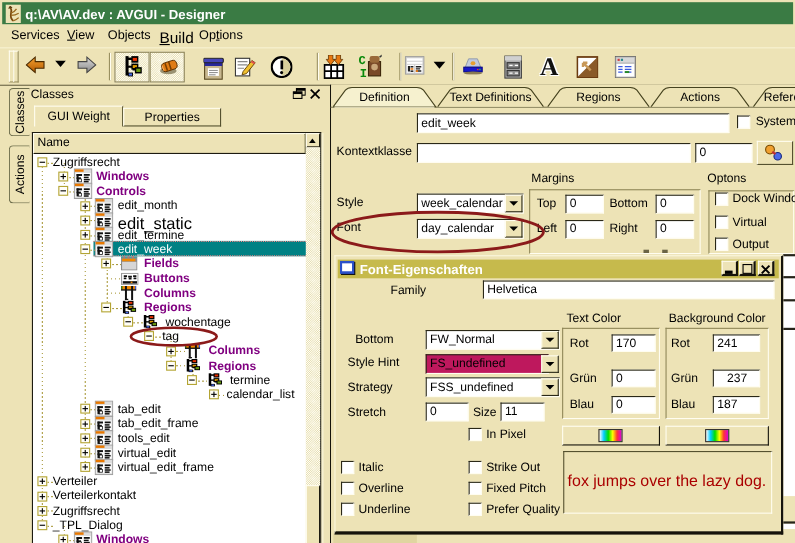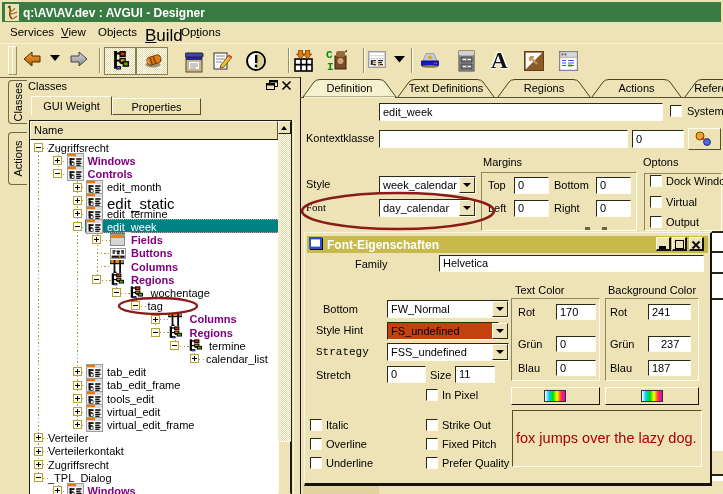--- a/index.html
+++ b/index.html
@@ -69,21 +69,21 @@
 <svg style="position:absolute;left:5px;top:4px" width="14" height="17" viewBox="0 0 14 17">
     <rect width="14" height="17" fill="#ede3b6"></rect>
     <path d="M7 15 Q4 12 5 8 Q6 5 4 2" stroke="#7a4a10" stroke-width="1.6" fill="none"></path>
     <path d="M5 8 Q8 7 10 4 M5 10 Q9 10 12 8 M7 15 Q10 14 12 12" stroke="#9a6a20" stroke-width="1.2" fill="none"></path>
     <path d="M4 2 l2 1 M4 2 l-1 2" stroke="#5a3a10" stroke-width="1"></path>
   </svg>
 <div style="position:absolute;left:23px;top:6px;font-size:12px;font-weight:bold;color:#fff;white-space:pre;">q:\AV\AV.dev : AVGUI - Designer</div>
 <div style="position:absolute;left:10px;top:26px;font-size:11.5px;color:#000;white-space:pre;">Services</div>
 <div style="position:absolute;left:61px;top:26px;font-size:11.5px;color:#000;white-space:pre"><span style="text-decoration:underline">V</span>iew</div>
 <div style="position:absolute;left:98px;top:26px;font-size:11.5px;color:#000;white-space:pre;">Objects</div>
-<div style="position:absolute;left:145px;top:26px;font-size:17px;color:#000;white-space:pre"><span style="text-decoration:underline">B</span>uild</div>
+<div style="position:absolute;left:145px;top:26px;font-size:14px;color:#000;white-space:pre"><span style="text-decoration:underline">B</span>uild</div>
 <div style="position:absolute;left:181px;top:26px;font-size:11.5px;color:#000;white-space:pre">Op<span style="text-decoration:underline">t</span>ions</div>
 <div style="left:0px;top:77px;width:723px;height:1px;background:#6a6445"></div>
 <div style="left:0px;top:43px;width:723px;height:1px;background:#f8f3d3"></div>
 <div style="position:absolute;left:8px;top:46px;width:3px;height:27px;background:#ede3b6;border-style:solid;border-width:1px;border-color:#fffdf0 #9a9060 #9a9060 #fffdf0"></div>
 <div style="position:absolute;left:12px;top:46px;width:3px;height:27px;background:#ede3b6;border-style:solid;border-width:1px;border-color:#fffdf0 #9a9060 #9a9060 #fffdf0"></div>
 <div style="position:absolute;left:99px;top:48px;width:1px;height:25px;background:#9a9060;border-right:1px solid #fffdf0"></div>
 <div style="position:absolute;left:288px;top:48px;width:1px;height:25px;background:#9a9060;border-right:1px solid #fffdf0"></div>
 <div style="position:absolute;left:363px;top:48px;width:1px;height:25px;background:#9a9060;border-right:1px solid #fffdf0"></div>
 <div style="position:absolute;left:411px;top:48px;width:1px;height:25px;background:#9a9060;border-right:1px solid #fffdf0"></div>
 <svg style="position:absolute;left:23px;top:51px" width="18" height="16" viewBox="0 0 18 16">
@@ -474,21 +474,21 @@
 <div style="position:absolute;left:650px;top:175px;width:12px;height:12px;background:#fff;border-style:solid;border-width:1px;border-color:#2a2817 #fffdf0 #fffdf0 #2a2817;box-sizing:border-box"></div>
 <div style="position:absolute;left:666px;top:175px;font-size:11px;color:#000;white-space:pre;">Dock Window</div>
 <div style="position:absolute;left:650px;top:196px;width:12px;height:12px;background:#fff;border-style:solid;border-width:1px;border-color:#2a2817 #fffdf0 #fffdf0 #2a2817;box-sizing:border-box"></div>
 <div style="position:absolute;left:666px;top:196px;font-size:11px;color:#000;white-space:pre;">Virtual</div>
 <div style="position:absolute;left:650px;top:216px;width:12px;height:12px;background:#fff;border-style:solid;border-width:1px;border-color:#2a2817 #fffdf0 #fffdf0 #2a2817;box-sizing:border-box"></div>
 <div style="position:absolute;left:666px;top:216px;font-size:11px;color:#000;white-space:pre;">Output</div>
 <div style="position:absolute;left:306px;top:178px;font-size:11px;color:#000;white-space:pre;">Style</div>
 <div style="position:absolute;left:379px;top:176px;width:97px;height:18px;background:#fff;border-style:solid;border-width:1px;border-color:#2a2817 #fffdf0 #fffdf0 #2a2817;box-sizing:border-box;font-size:11px;color:#000;padding-left:3px;line-height:16px;white-space:nowrap;overflow:hidden">week_calendar</div>
 <div style="position:absolute;left:459px;top:177px;width:16px;height:16px;background:#ede3b6;border-style:solid;border-width:1px;border-color:#fffdf0 #2a2817 #2a2817 #fffdf0;box-sizing:border-box;"></div>
 <div style="position:absolute;left:463px;top:183px;width:0;height:0;border-left:4px solid transparent;border-right:4px solid transparent;border-top:4px solid #000"></div>
-<div style="position:absolute;left:306px;top:201px;font-size:11px;color:#000;white-space:pre;font-family:Liberation Serif, serif;">Font</div>
+<div style="position:absolute;left:306px;top:201px;font-size:11px;color:#000;white-space:pre;">Font</div>
 <div style="position:absolute;left:379px;top:199px;width:97px;height:18px;background:#fff;border-style:solid;border-width:1px;border-color:#2a2817 #fffdf0 #fffdf0 #2a2817;box-sizing:border-box;font-size:11px;color:#000;padding-left:3px;line-height:16px;white-space:nowrap;overflow:hidden">day_calendar</div>
 <div style="position:absolute;left:459px;top:200px;width:16px;height:16px;background:#ede3b6;border-style:solid;border-width:1px;border-color:#fffdf0 #2a2817 #2a2817 #fffdf0;box-sizing:border-box;"></div>
 <div style="position:absolute;left:463px;top:206px;width:0;height:0;border-left:4px solid transparent;border-right:4px solid transparent;border-top:4px solid #000"></div>
 <div style="position:absolute;left:712px;top:231px;width:11px;height:250px;background:#fff"></div>
 <div style="position:absolute;left:712px;top:231px;width:11px;height:2px;background:#26241a"></div>
 <div style="position:absolute;left:712px;top:251px;width:11px;height:2px;background:#26241a"></div>
 <div style="position:absolute;left:712px;top:272px;width:11px;height:2px;background:#26241a"></div>
 <div style="position:absolute;left:712px;top:298px;width:11px;height:2px;background:#26241a"></div>
 <div style="position:absolute;left:712px;top:451px;width:11px;height:25px;background:#ede3b6"></div>
 <div style="position:absolute;left:712px;top:474px;width:11px;height:2px;background:#26241a"></div>
@@ -511,24 +511,24 @@
 <svg style="position:absolute;left:691px;top:239.5px" width="10" height="10" viewBox="0 0 10 10">
     <path d="M1.5 1.5 L8.5 8.5 M8.5 1.5 L1.5 8.5" stroke="#000" stroke-width="1.8"></path>
   </svg>
 <div style="position:absolute;left:323px;top:258px;font-size:11px;color:#000;white-space:pre;padding-left:32px;">Family</div>
 <div style="position:absolute;left:439px;top:255px;width:265px;height:17px;background:#fff;border-style:solid;border-width:1px;border-color:#2a2817 #fffdf0 #fffdf0 #2a2817;box-sizing:border-box;font-size:11px;color:#000;padding-left:3px;line-height:15px;white-space:nowrap;overflow:hidden">Helvetica</div>
 <div style="position:absolute;left:323px;top:303px;font-size:11px;color:#000;white-space:pre;">Bottom</div>
 <div style="position:absolute;left:387px;top:300px;width:122px;height:18px;background:#fff;border-style:solid;border-width:1px;border-color:#2a2817 #fffdf0 #fffdf0 #2a2817;box-sizing:border-box;font-size:11px;color:#000;padding-left:3px;line-height:16px;white-space:nowrap;overflow:hidden">FW_Normal</div>
 <div style="position:absolute;left:492px;top:301px;width:16px;height:16px;background:#ede3b6;border-style:solid;border-width:1px;border-color:#fffdf0 #2a2817 #2a2817 #fffdf0;box-sizing:border-box;"></div>
 <div style="position:absolute;left:496px;top:307px;width:0;height:0;border-left:4px solid transparent;border-right:4px solid transparent;border-top:4px solid #000"></div>
 <div style="position:absolute;left:316px;top:324px;font-size:11px;color:#000;white-space:pre;">Style Hint</div>
-<div style="position:absolute;left:387px;top:322px;width:112px;height:18px;background:#c2410c;border-style:solid;border-width:1px;border-color:#2a2817 #fffdf0 #fffdf0 #2a2817;box-sizing:border-box;font-size:11px;color:#000;padding-left:3px;line-height:16px;white-space:nowrap;overflow:hidden">FS_undefined</div>
+<div style="position:absolute;left:387px;top:322px;width:112px;height:18px;background:#be185d;border-style:solid;border-width:1px;border-color:#2a2817 #fffdf0 #fffdf0 #2a2817;box-sizing:border-box;font-size:11px;color:#000;padding-left:3px;line-height:16px;white-space:nowrap;overflow:hidden">FS_undefined</div>
 <div style="position:absolute;left:492px;top:323px;width:16px;height:16px;background:#ede3b6;border-style:solid;border-width:1px;border-color:#fffdf0 #2a2817 #2a2817 #fffdf0;box-sizing:border-box;"></div>
 <div style="position:absolute;left:496px;top:329px;width:0;height:0;border-left:4px solid transparent;border-right:4px solid transparent;border-top:4px solid #000"></div>
-<div style="position:absolute;left:316px;top:346px;font-size:11px;color:#000;white-space:pre;font-family:Liberation Mono, monospace;">Strategy</div>
+<div style="position:absolute;left:316px;top:346px;font-size:11px;color:#000;white-space:pre;">Strategy</div>
 <div style="position:absolute;left:387px;top:343px;width:122px;height:18px;background:#fff;border-style:solid;border-width:1px;border-color:#2a2817 #fffdf0 #fffdf0 #2a2817;box-sizing:border-box;font-size:11px;color:#000;padding-left:3px;line-height:16px;white-space:nowrap;overflow:hidden">FSS_undefined</div>
 <div style="position:absolute;left:492px;top:344px;width:16px;height:16px;background:#ede3b6;border-style:solid;border-width:1px;border-color:#fffdf0 #2a2817 #2a2817 #fffdf0;box-sizing:border-box;"></div>
 <div style="position:absolute;left:496px;top:350px;width:0;height:0;border-left:4px solid transparent;border-right:4px solid transparent;border-top:4px solid #000"></div>
 <div style="position:absolute;left:316px;top:369px;font-size:11px;color:#000;white-space:pre;">Stretch</div>
 <div style="position:absolute;left:387px;top:366px;width:39px;height:17px;background:#fff;border-style:solid;border-width:1px;border-color:#2a2817 #fffdf0 #fffdf0 #2a2817;box-sizing:border-box;font-size:11px;color:#000;padding-left:3px;line-height:15px;white-space:nowrap;overflow:hidden">0</div>
 <div style="position:absolute;left:430px;top:369px;font-size:11px;color:#000;white-space:pre;">Size</div>
 <div style="position:absolute;left:455px;top:366px;width:40px;height:17px;background:#fff;border-style:solid;border-width:1px;border-color:#2a2817 #fffdf0 #fffdf0 #2a2817;box-sizing:border-box;font-size:11px;color:#000;padding-left:3px;line-height:15px;white-space:nowrap;overflow:hidden">11</div>
 <div style="position:absolute;left:426px;top:389px;width:12px;height:12px;background:#fff;border-style:solid;border-width:1px;border-color:#2a2817 #fffdf0 #fffdf0 #2a2817;box-sizing:border-box"></div>
 <div style="position:absolute;left:442px;top:389px;font-size:11px;color:#000;white-space:pre;">In Pixel</div>
 <div style="position:absolute;left:310px;top:419px;width:12px;height:12px;background:#fff;border-style:solid;border-width:1px;border-color:#2a2817 #fffdf0 #fffdf0 #2a2817;box-sizing:border-box"></div>

